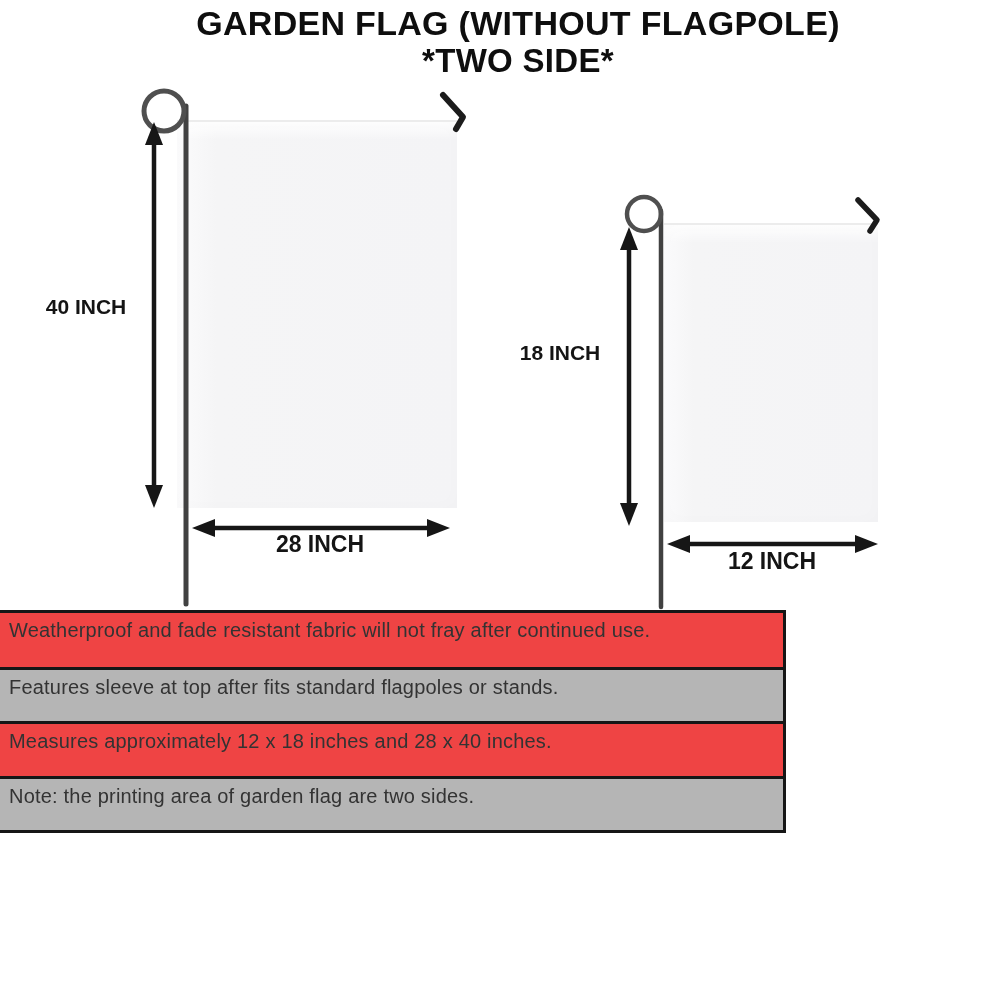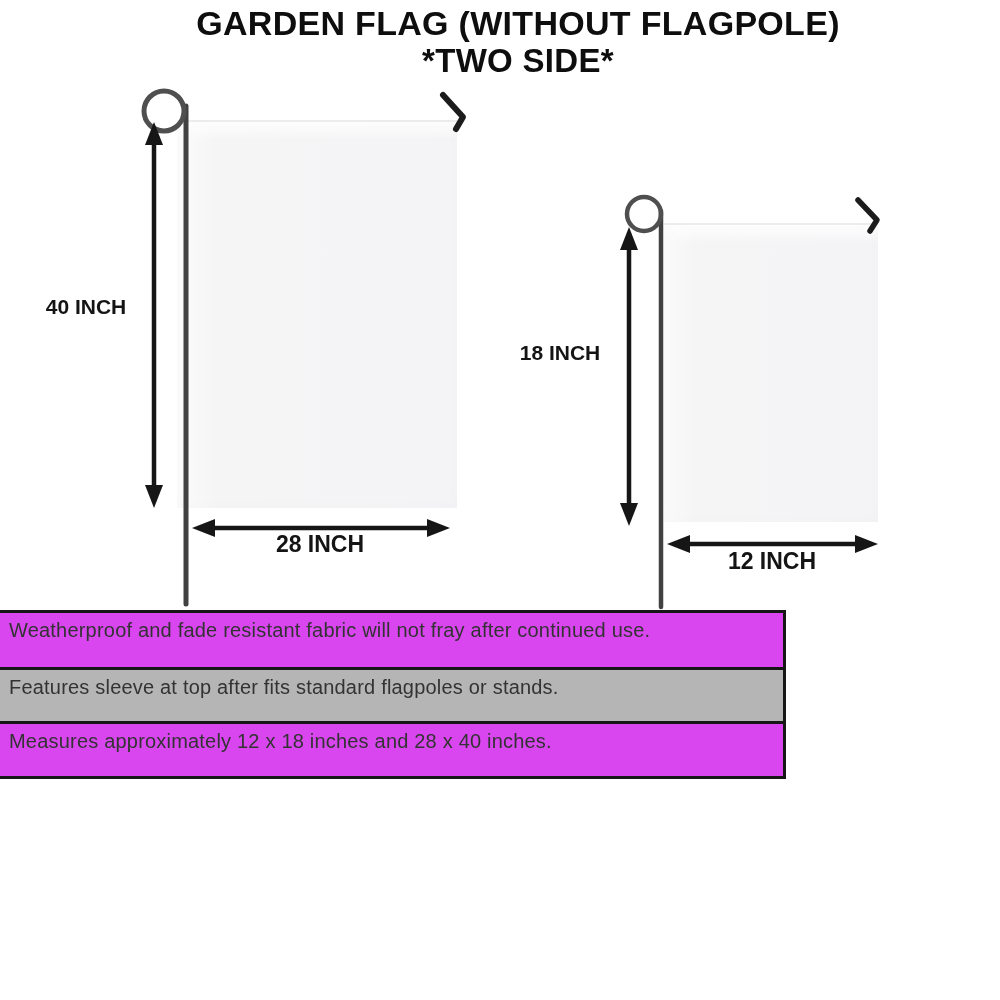--- a/index.html
+++ b/index.html
@@ -42,21 +42,21 @@
     position:absolute;left:-3px;top:610px;width:783px;
     border:3px solid #161616;background:#ffffff;
   }
   .feature-row{
     height:54.2px;box-sizing:border-box;
     padding:6px 10px 0 9px;
     font-size:20px;color:#333333;letter-spacing:.2px;
   }
   .feature-row + .feature-row{border-top:3px solid #161616;}
   .feature-row.gray{background:#b5b5b5;}
-  .feature-row.white{background:#d946ef;}
+  .feature-row.white{background:#ef4444;}
 </style>
 </head>
 <body>
 
 <div class="title-line title-1">GARDEN FLAG (WITHOUT FLAGPOLE)</div>
 <div class="title-line title-2">*TWO SIDE*</div>
 
 <div class="flag flag-large"></div>
 <div class="flag flag-small"></div>
 
@@ -99,13 +99,14 @@
 
 <div class="dim-label dim-v lbl-40">40 INCH</div>
 <div class="dim-label dim-h lbl-28">28 INCH</div>
 <div class="dim-label dim-v lbl-18">18 INCH</div>
 <div class="dim-label dim-h lbl-12">12 INCH</div>
 
 <div class="features-table">
   <div class="feature-row white">Weatherproof and fade resistant fabric will not fray after continued use.</div>
   <div class="feature-row gray">Features sleeve at top after fits standard flagpoles or stands.</div>
   <div class="feature-row white">Measures approximately 12 x 18 inches and 28 x 40 inches.</div>
+  <div class="feature-row gray">Note: the printing area of garden flag are two sides.</div>
 </div>
 
 </body></html>

